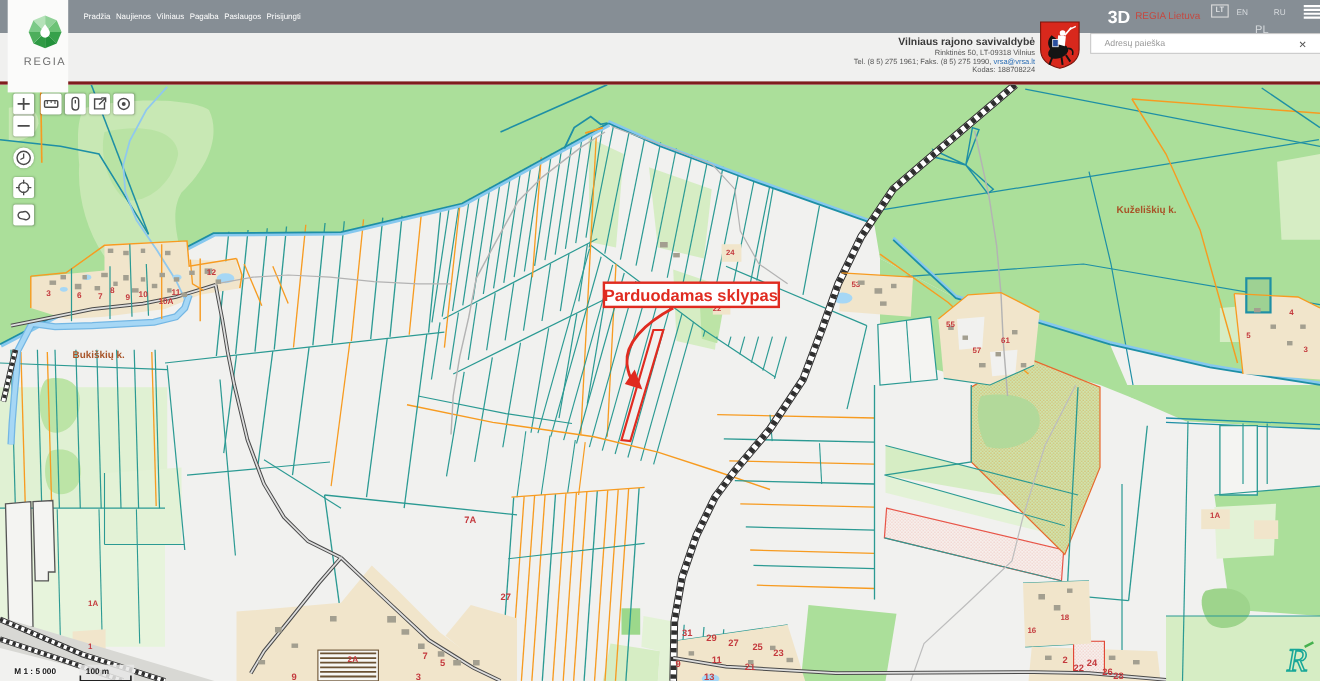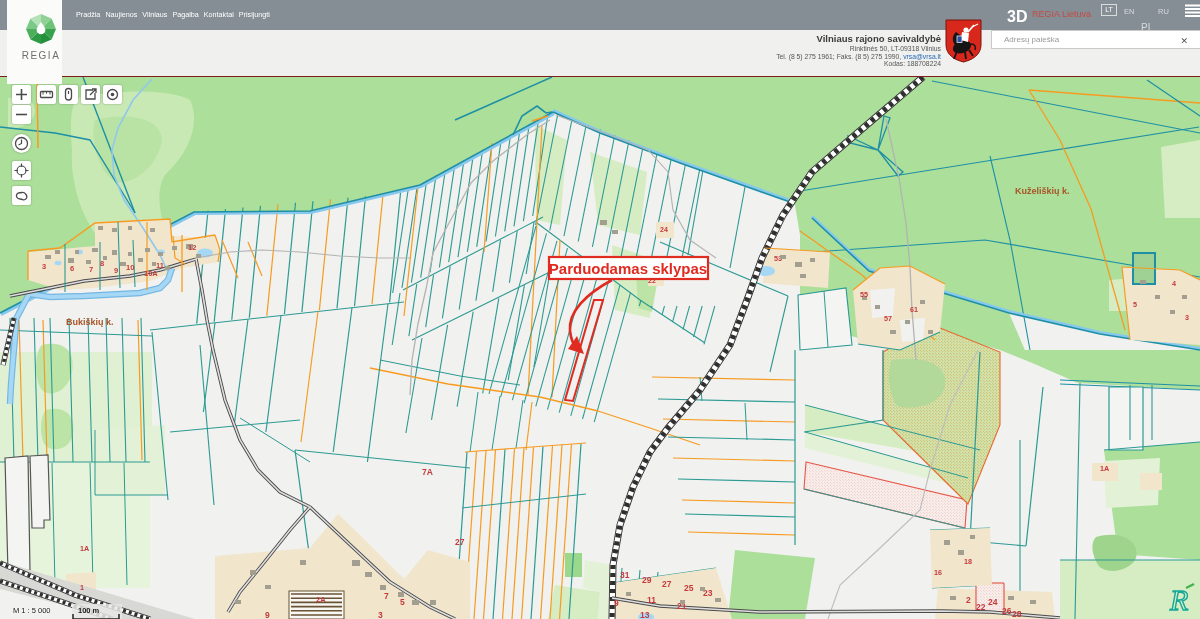--- a/index.html
+++ b/index.html
@@ -1,32 +1,32 @@
 <!DOCTYPE html>
 <html><head><meta charset="utf-8"><style>
 * { margin:0; padding:0; box-sizing:border-box; }
 body { width:1200px; height:619px; overflow:hidden; font-family:"Liberation Sans", sans-serif; position:relative; background:#fff; }
 #topbar { position:absolute; left:0; top:0; width:1200px; height:30px; background:#868e95; }
 #topbar .menu { position:absolute; left:76px; top:10px; font-size:7.2px; color:#fff; }
 #topbar .menu span { margin-right:5px;margin-top:13px; }
-#hdr { position:absolute; left:0; top:30px; width:1200px; height:47px; background:#f0f0ef; border-bottom:1px solid #7f1d1d; }
+#hdr { position:absolute; left:0; top:30px; width:1200px; height:47px; background:#f0f0ef; border-bottom:3px solid #7f1d1d; }
 #addr { position:absolute; right:259px; top:3px; text-align:right; color:#555; font-size:6.8px; line-height:7.5px; width:300px; }
 #addr b { font-size:9.5px; color:#3a3a3a; line-height:12px; }
 #tab { position:absolute; left:7px; top:0; width:55px; height:84px; background:#fbfbfa; z-index:5; }
 #search { position:absolute; left:991px; top:30px; width:212px; height:19px; background:#fff; border:1px solid #c8c8c8; color:#999; font-size:8px; line-height:17px; padding-left:12px; z-index:6; }
 #search .x { position:absolute; right:14px; top:2px; color:#555; font-size:12px; }
 .mbtn { position:absolute; background:#fff; box-shadow:0 0 2px rgba(0,0,0,0.35); display:flex; align-items:center; justify-content:center; z-index:4; }
 #map { position:absolute; left:0; top:77px; width:1200px; height:542px; }
-#scale { position:absolute; left:13px; top:606px; font-size:7.5px; font-weight:normal; color:#111; z-index:4; text-shadow:0 0 2px #fff,0 0 2px #fff,0 0 3px #fff; }
+#scale { position:absolute; left:13px; top:606px; font-size:7.5px; font-weight:bold; color:#111; z-index:4; text-shadow:0 0 2px #fff,0 0 2px #fff,0 0 3px #fff; }
 #sbar { position:absolute; left:72px; top:604px; z-index:4; }
 .tr { color:#fff; font-weight:bold; }
 </style></head>
 <body>
 <div id="topbar">
- <div class="menu"><span>Pradžia</span><span>Naujienos</span><span>Vilniaus</span><span>Pagalba</span><span>Kontaktai</span><span>Prisijungti</span></div>
+ <div class="menu"><span>Pradžia</span><span>Naujienos</span><span>Vilniaus</span><span>Pagalba</span><span>Paslaugos</span><span>Prisijungti</span></div>
  <div class="tr" style="position:absolute;left:1007px;top:8px;font-size:16px">3D</div>
  <div style="position:absolute;left:1032px;top:9px;font-size:9px;font-weight:normal;color:#c44a41">REGIA Lietuva</div>
  <div style="position:absolute;left:1101px;top:4px;width:16px;height:12px;border:1px solid #dcdcdc;color:#fff;font-size:7px;text-align:center;line-height:10px">LT</div>
  <div style="position:absolute;left:1124px;top:7px;font-size:7.5px;color:#d6dadd">EN</div>
  <div style="position:absolute;left:1141px;top:22px;font-size:10px;color:#d6dadd">PL</div>
  <div style="position:absolute;left:1158px;top:7px;font-size:7.5px;color:#d6dadd">RU</div>
  <svg style="position:absolute;left:1185px;top:4px" width="15" height="14">
       <path d="M0 1.5h15M0 5h15M0 8.5h15M0 12h15" stroke="#fff" stroke-width="2"></path>
     </svg>
 </div>

